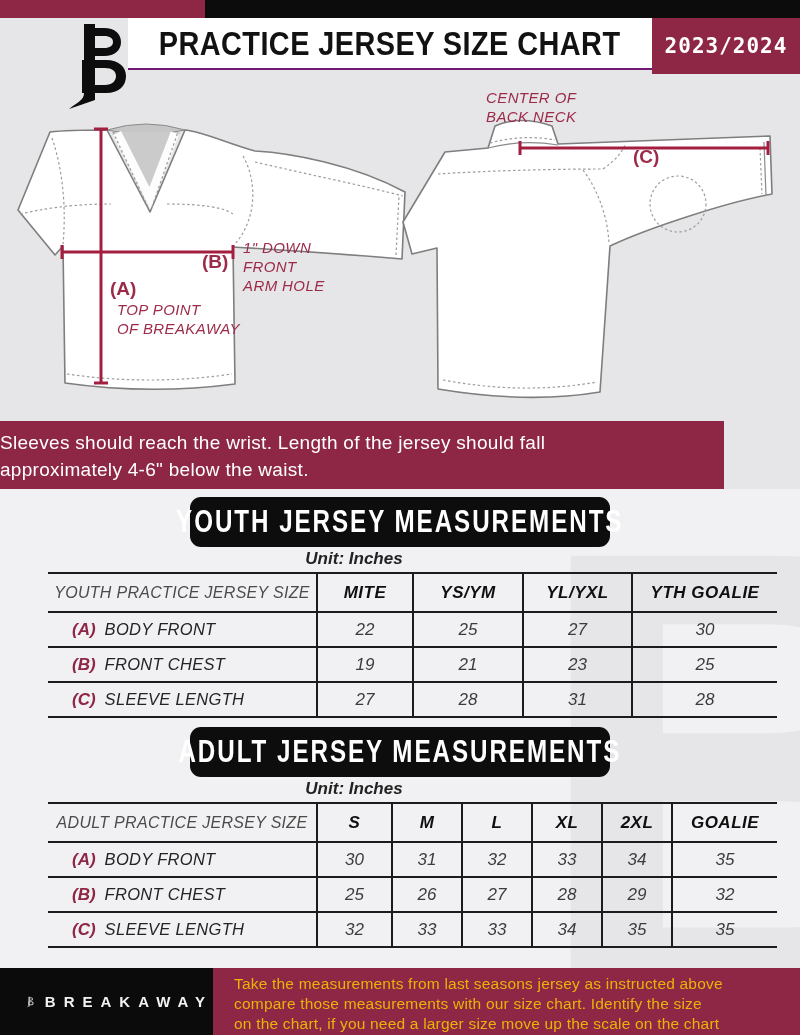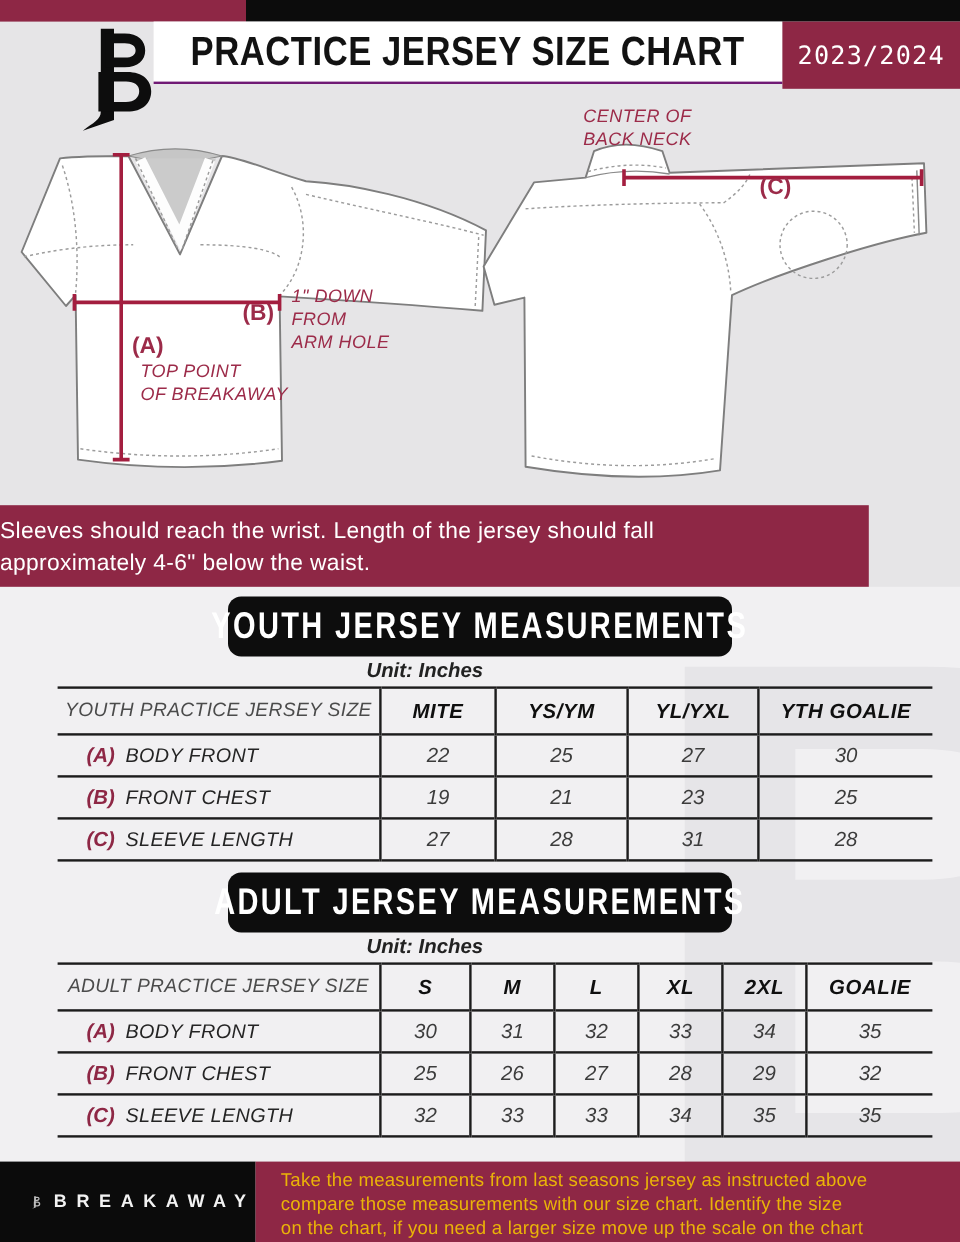--- a/index.html
+++ b/index.html
@@ -13,21 +13,21 @@
   
   .strip-maroon{left:0;top:0;width:205px;height:18px;background:var(--maroon);}
   .strip-black{left:205px;top:0;width:595px;height:18px;background:#0c0c0c;}
   .brand-logo{left:48px;top:22px;}
   .title-bar{left:128px;top:18px;width:524px;height:50px;background:#ffffff;
              border-bottom:2px solid #701a75;display:flex;align-items:center;justify-content:center;}
   .title-bar span{display:inline-block;transform:scaleX(.85);font-size:34px;font-weight:bold;
                   color:#121212;letter-spacing:.5px;white-space:nowrap;}
   .year-box{left:652px;top:18px;width:148px;height:56px;background:var(--maroon);
             display:flex;align-items:center;justify-content:center;}
-  .year-box span{font-family:"DejaVu Sans Mono",monospace;font-weight:normal;font-size:21px;
+  .year-box span{font-family:"DejaVu Sans Mono",monospace;font-weight:bold;font-size:21px;
                  letter-spacing:1px;color:#fff;}
 
   
   .lbl{position:absolute;z-index:3;color:var(--label);font-style:italic;font-size:15px;
        line-height:19px;letter-spacing:.4px;}
   .key{position:absolute;z-index:3;color:var(--label);font-weight:bold;font-size:19px;}
   #key-b{left:202px;top:251px;} #cap-b{left:243px;top:238px;}
   #key-a{left:110px;top:278px;} #cap-a{left:117px;top:300px;}
   #cap-back{left:486px;top:88px;} #key-c{left:633px;top:146px;}
   .front-svg{left:15px;top:118px;} .back-svg{left:398px;top:108px;}
@@ -137,21 +137,21 @@
   </svg>
 
   <div class="key" id="key-a">(A)</div>
   <div class="lbl" id="cap-a">
     <div>TOP POINT</div>
     <div>OF BREAKAWAY</div>
   </div>
   <div class="key" id="key-b">(B)</div>
   <div class="lbl" id="cap-b">
     <div>1" DOWN</div>
-    <div>FROM</div>
+    <div>FRONT</div>
     <div>ARM HOLE</div>
   </div>
   <div class="key" id="key-c">(C)</div>
   <div class="lbl" id="cap-back">
     <div>CENTER OF</div>
     <div>BACK NECK</div>
   </div>
 
   <div class="z banner">
     <div>Sleeves should reach the wrist. Length of the jersey should fall</div>

